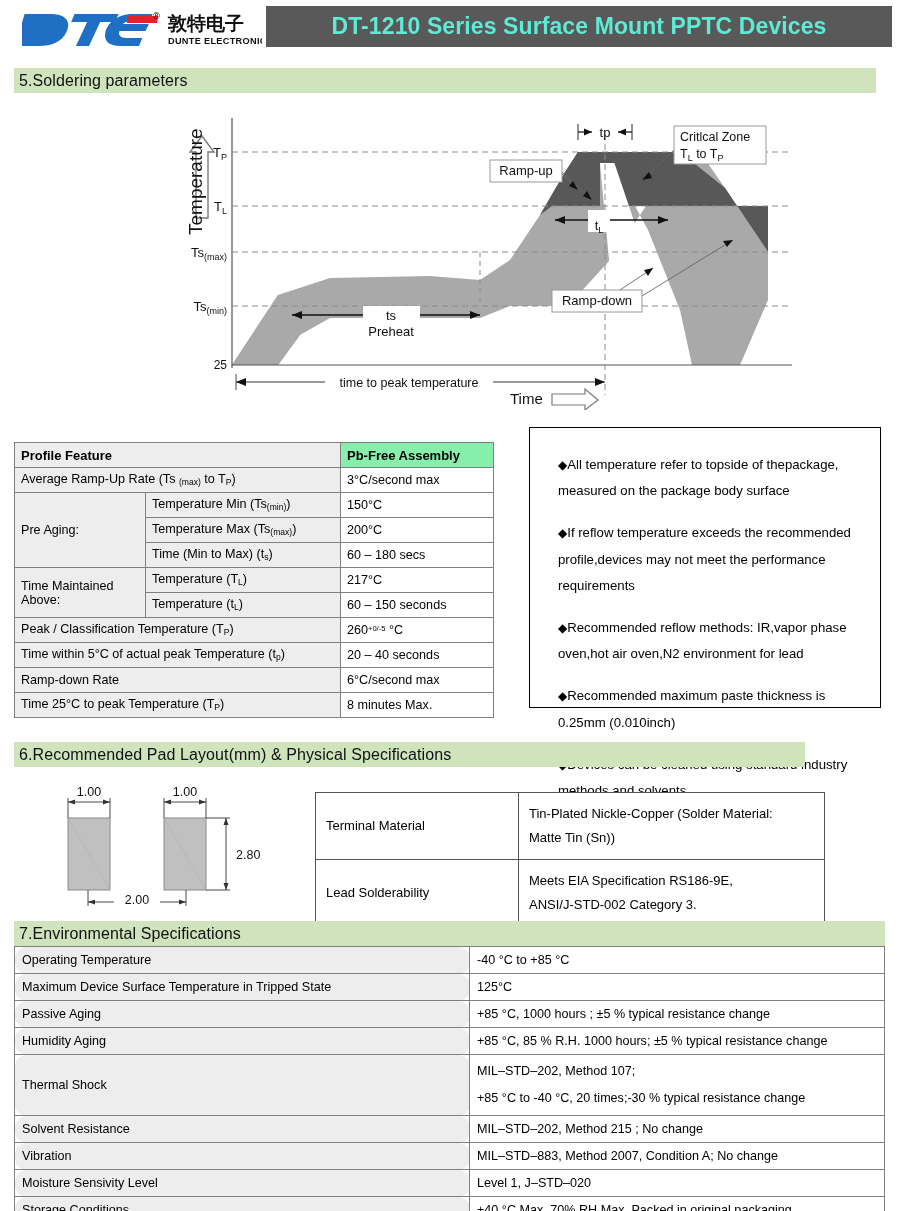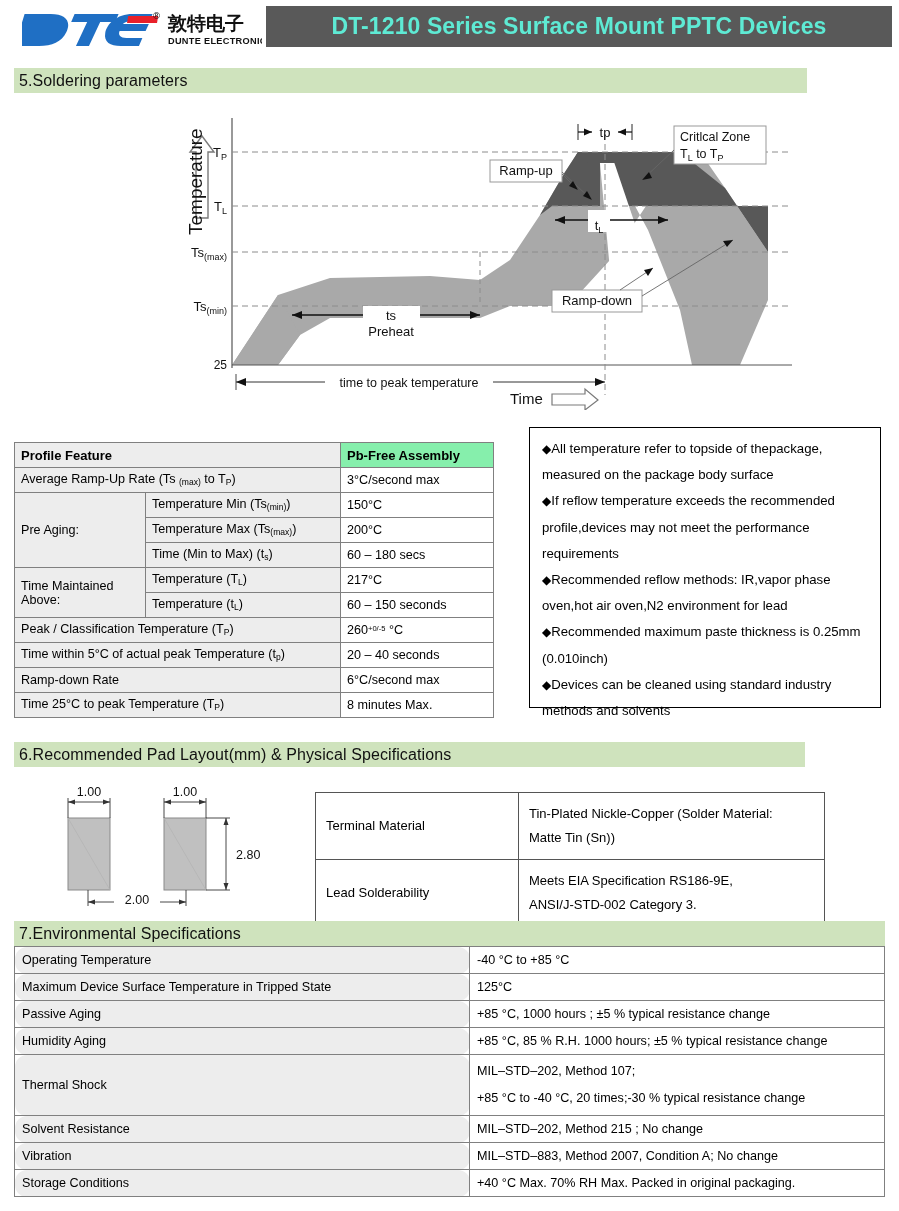--- a/index.html
+++ b/index.html
@@ -22,21 +22,21 @@
     color:#5eead4;font-weight:bold;font-size:23px;letter-spacing:.1px;
     font-family:Liberation Sans, sans-serif;
   }
 
   
   .band{
     position:absolute;left:14px;background:#cfe3bd;height:25px;
     display:flex;align-items:center;
   }
   .band span{font-size:16px;color:#111;padding-left:5px;letter-spacing:.1px;}
-  #band5{top:68px;width:793px;}
+  #band5{top:68px;width:862px;}
   #band6{top:742px;width:791px;}
   #band7{top:921px;width:871px;}
 
   
   .chart{position:absolute;left:180px;top:110px;width:620px;height:300px;}
   .chart svg{display:block;}
 
   
   table{border-collapse:collapse;}
   .ptable{
@@ -56,21 +56,21 @@
   sup{font-size:.6em;vertical-align:.45em;}
 
   
   .notes{
     position:absolute;left:529px;top:427px;width:352px;height:281px;
     border:1px solid #000;background:#fff;box-sizing:border-box;
     padding:8px 10px 0 12px;
   }
   .notes li{
     list-style:none;font-size:13.2px;line-height:26.2px;
-    text-indent:0;margin:0;padding:0;
+    text-indent:0;margin:16px;padding:0;
   }
   .notes ul{margin:0;padding:0;}
   .dia{font-size:12px;}
 
   
   .pad{position:absolute;left:30px;top:780px;width:290px;height:135px;}
   .pad svg{display:block;}
 
   
   .phys{
@@ -410,19 +410,23 @@
       </tr>
       <tr>
         <td class="k">Solvent Resistance</td>
         <td class="v">MIL–STD–202, Method 215 ; No change</td>
       </tr>
       <tr>
         <td class="k">Vibration</td>
         <td class="v">MIL–STD–883, Method 2007, Condition A; No change</td>
       </tr>
       <tr>
+        <td class="k">Moisture Sensivity Level</td>
+        <td class="v">Level 1, J–STD–020</td>
+      </tr>
+      <tr>
         <td class="k">Storage Conditions</td>
         <td class="v">+40 °C Max. 70% RH Max. Packed in original packaging.</td>
       </tr>
     </tbody>
   </table>
 
 </div>
 
 </body></html>

